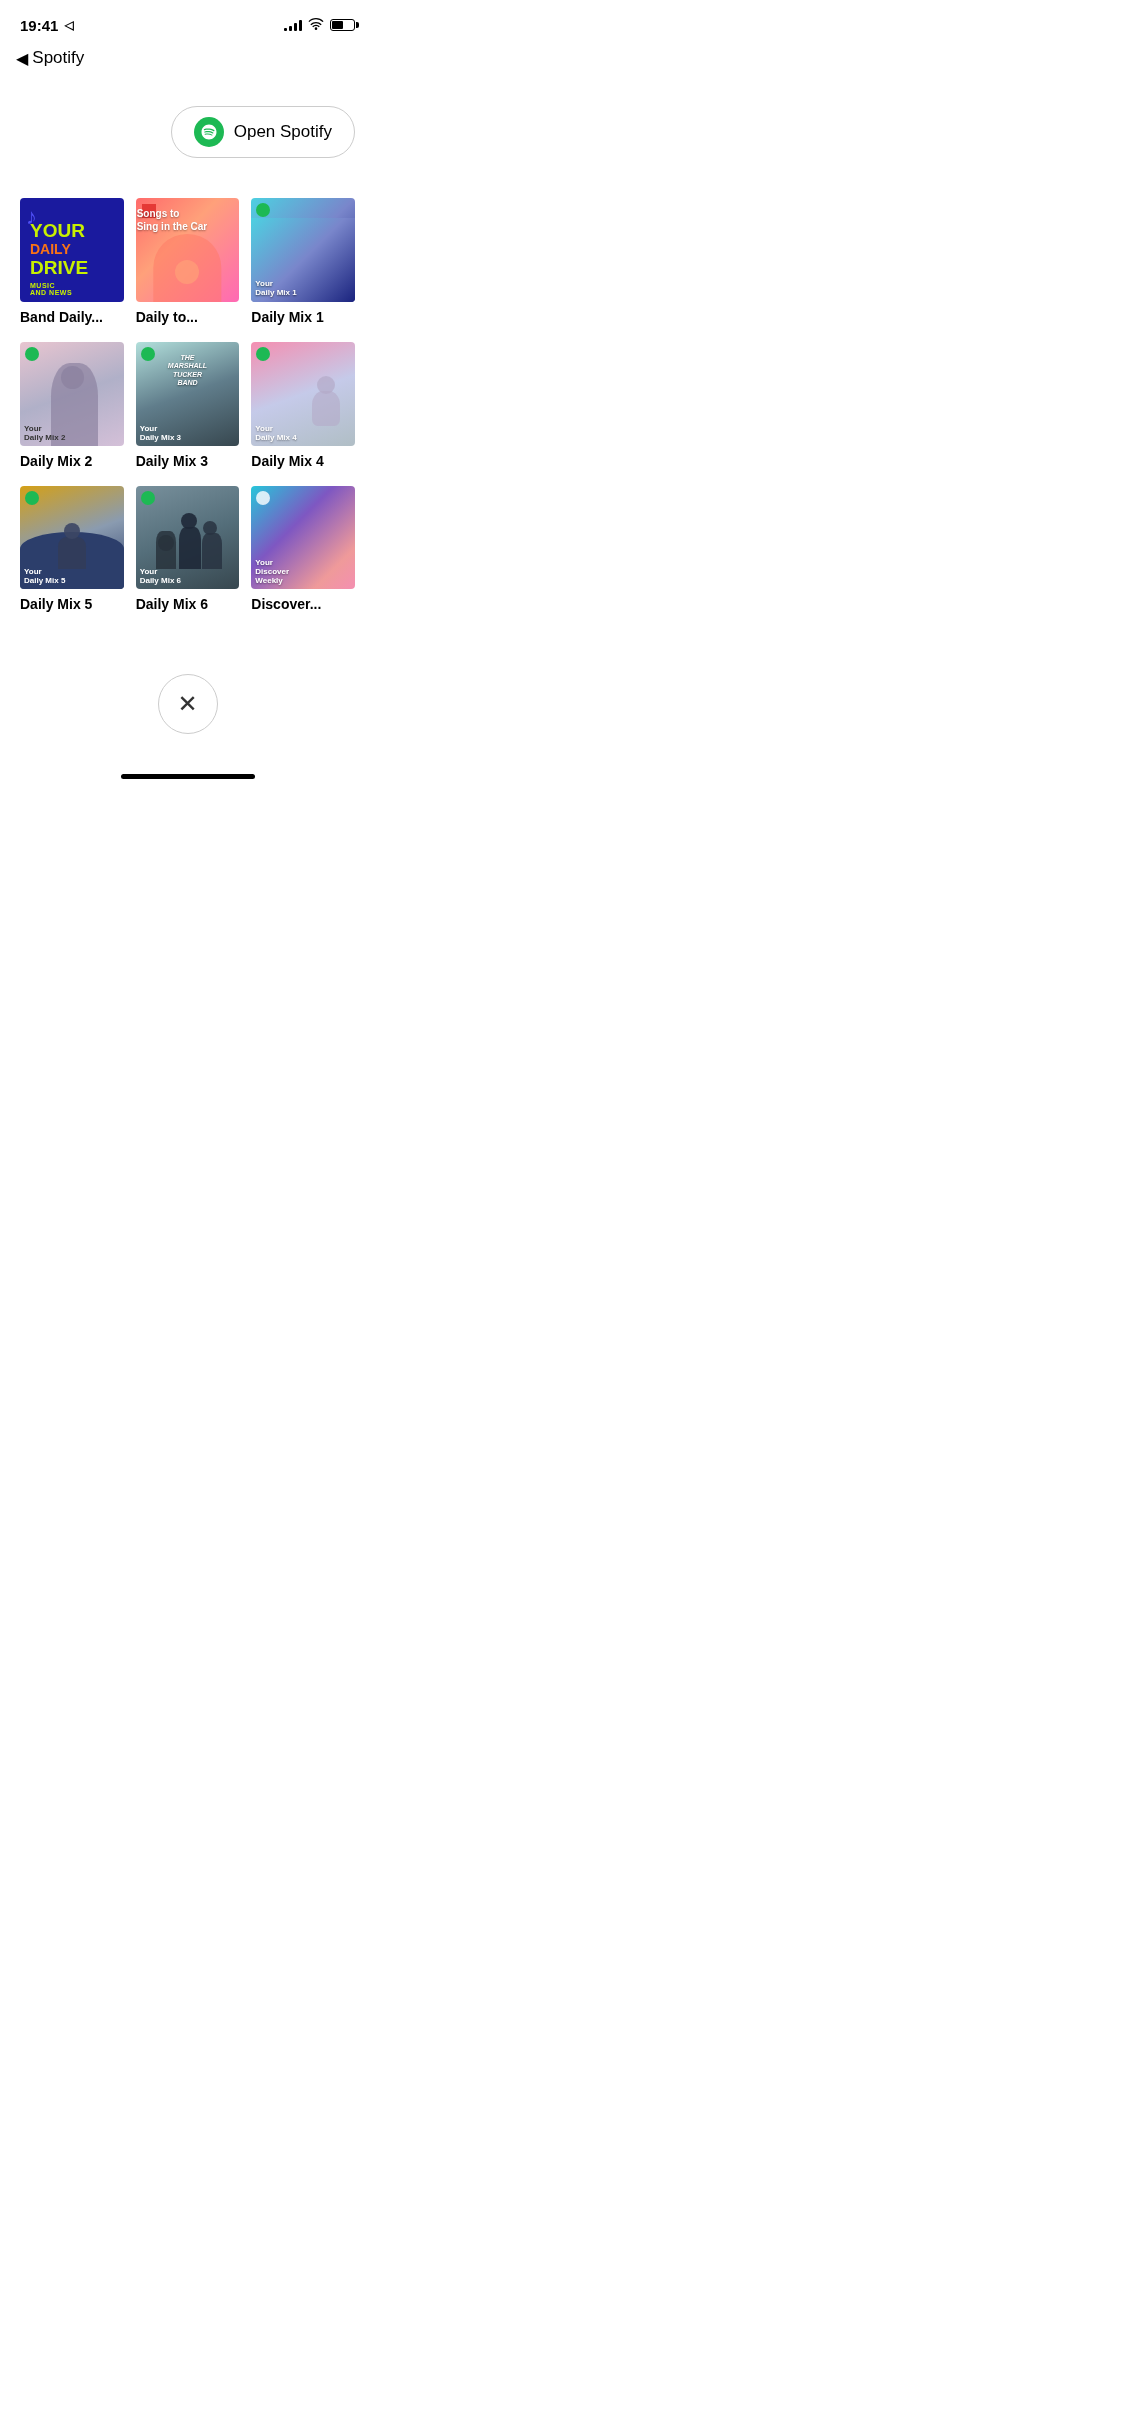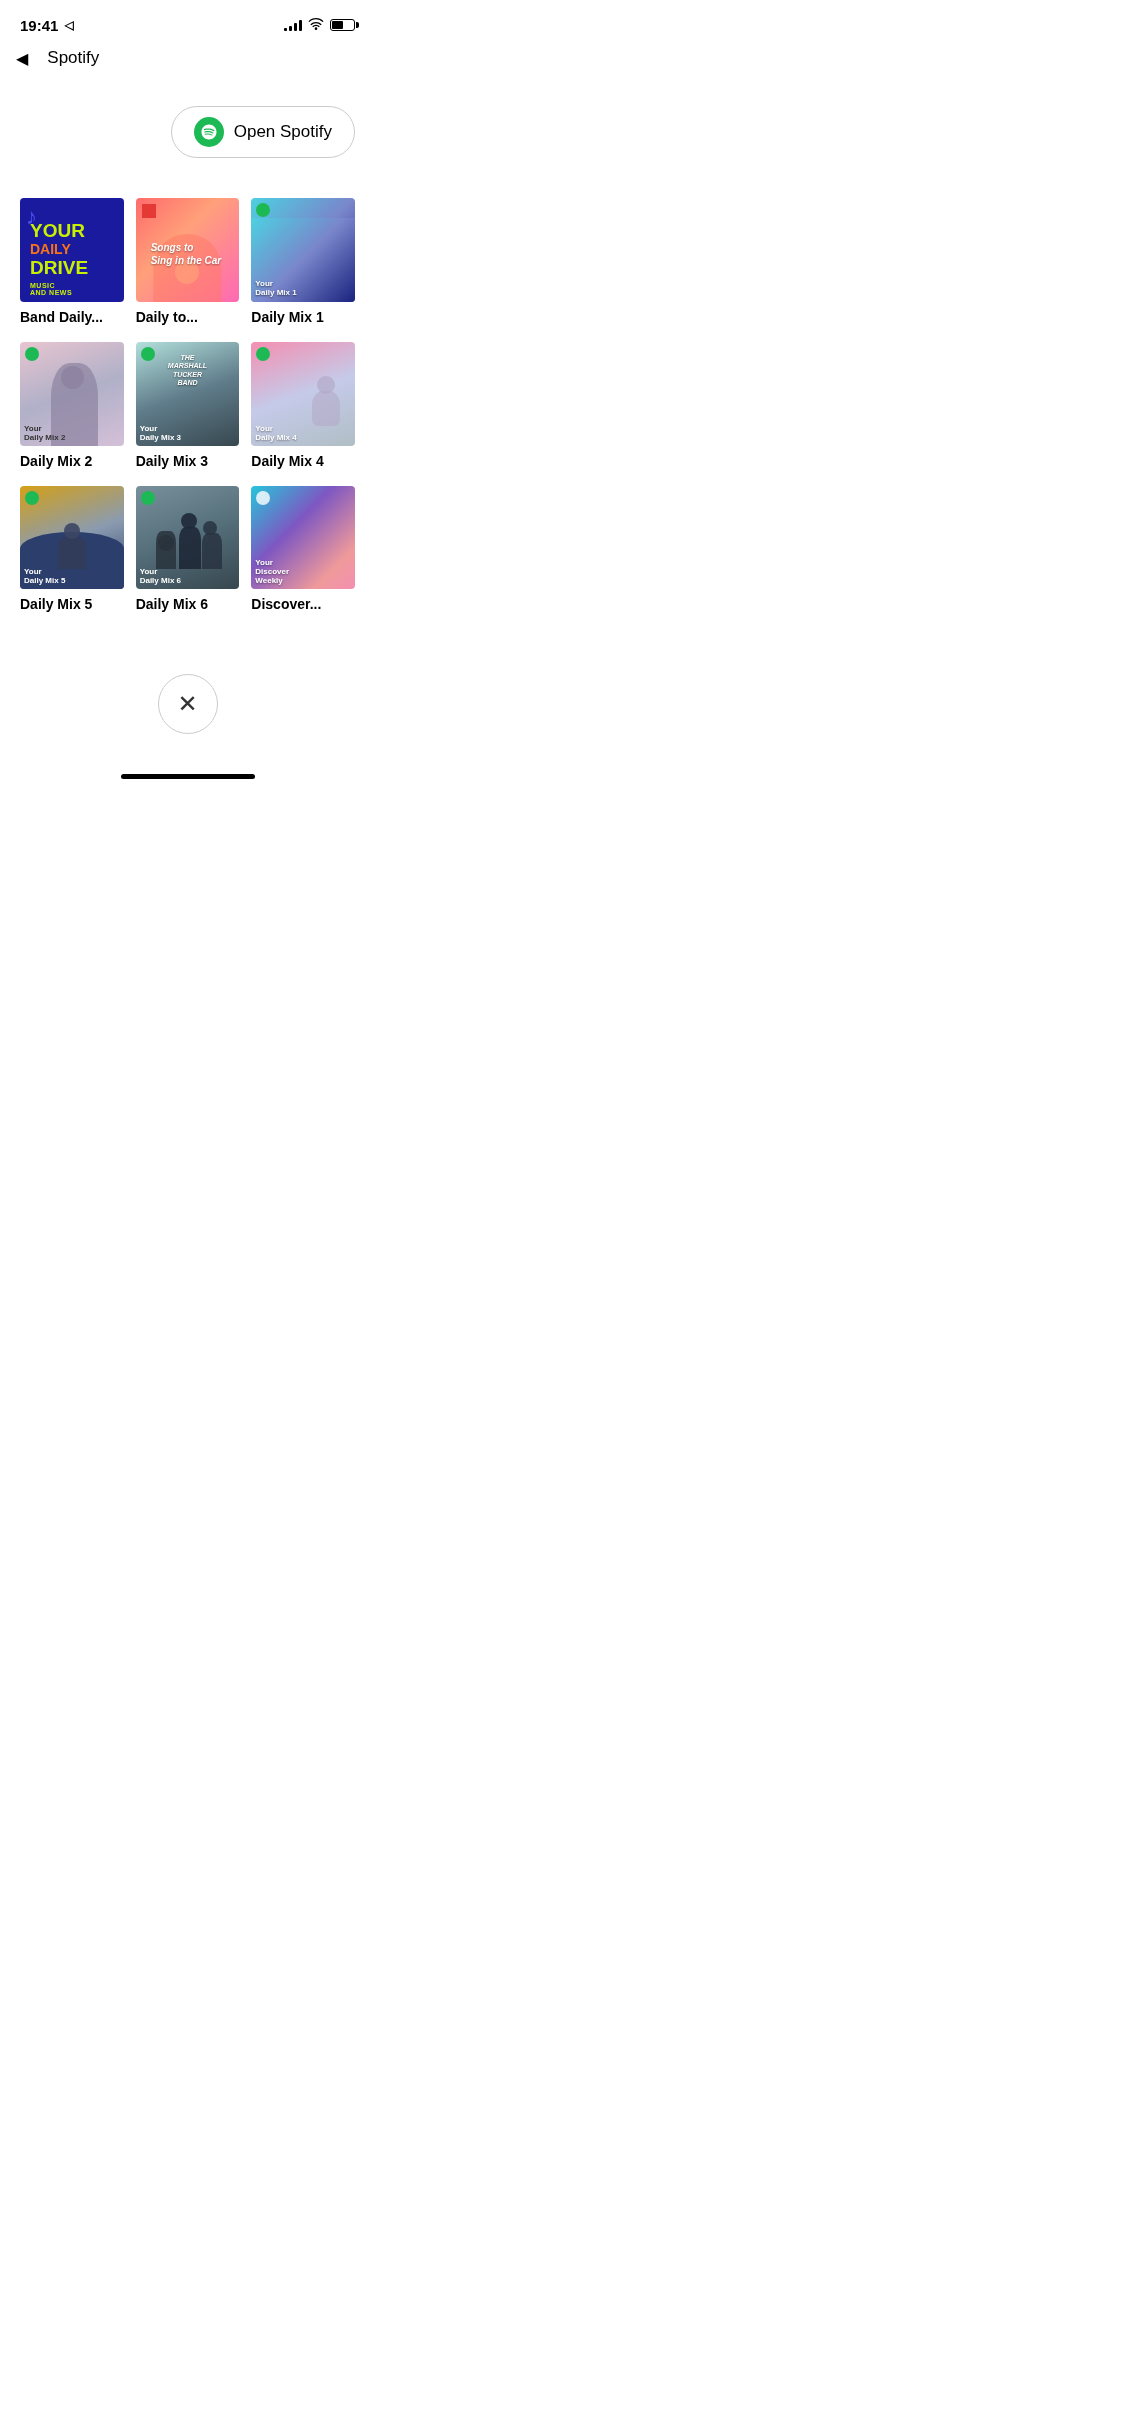--- a/index.html
+++ b/index.html
@@ -97,21 +97,20 @@
     .back-arrow {
       font-size: 16px;
       color: #000;
       margin-right: 4px;
     }
 
     .back-label {
       font-size: 17px;
       color: #000;
       font-weight: 400;
-      margin-left: 15px;
     }
 
     
     .open-spotify-container {
       display: flex;
       justify-content: flex-end;
       padding: 30px 20px 20px;
     }
 
     .open-spotify-btn {
@@ -184,25 +183,24 @@
       flex-direction: column;
       justify-content: center;
       padding: 10px;
       height: 100%;
     }
 
     .art-songs-car {
       background: linear-gradient(135deg, #ff6b6b 0%, #ffa07a 40%, #ff69b4 100%);
       display: flex;
       flex-direction: column;
-      justify-content: center;
-      padding: 15px;
-      height: 100%;
-      position: relative;
-      font-style: italic;
+      justify-content: flex-start;
+      padding: 1px;
+      height: 100%;
+      position: relative;
     }
 
     .art-daily-mix1 {
       background: linear-gradient(135deg, #4dd0e1 0%, #7986cb 50%, #1a237e 100%);
       display: flex;
       flex-direction: column;
       justify-content: flex-end;
       padding: 6px;
       height: 100%;
       position: relative;

